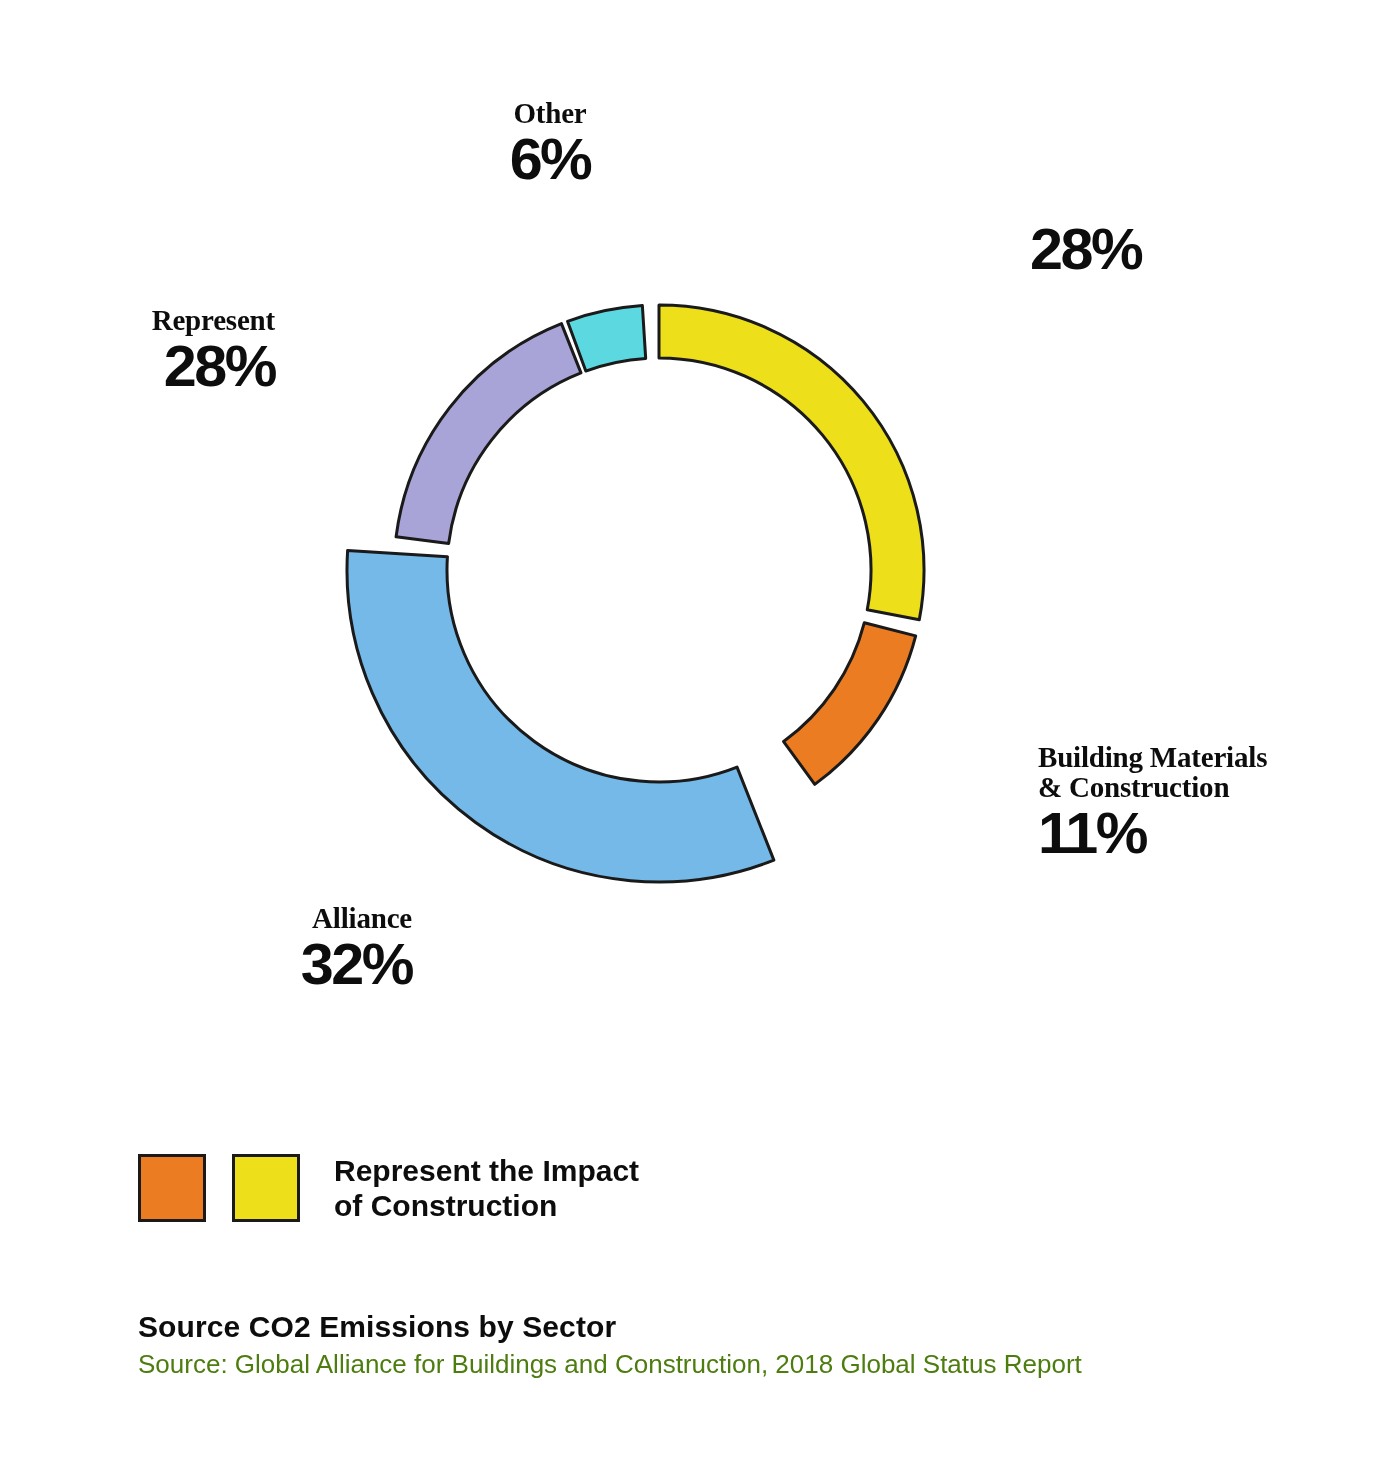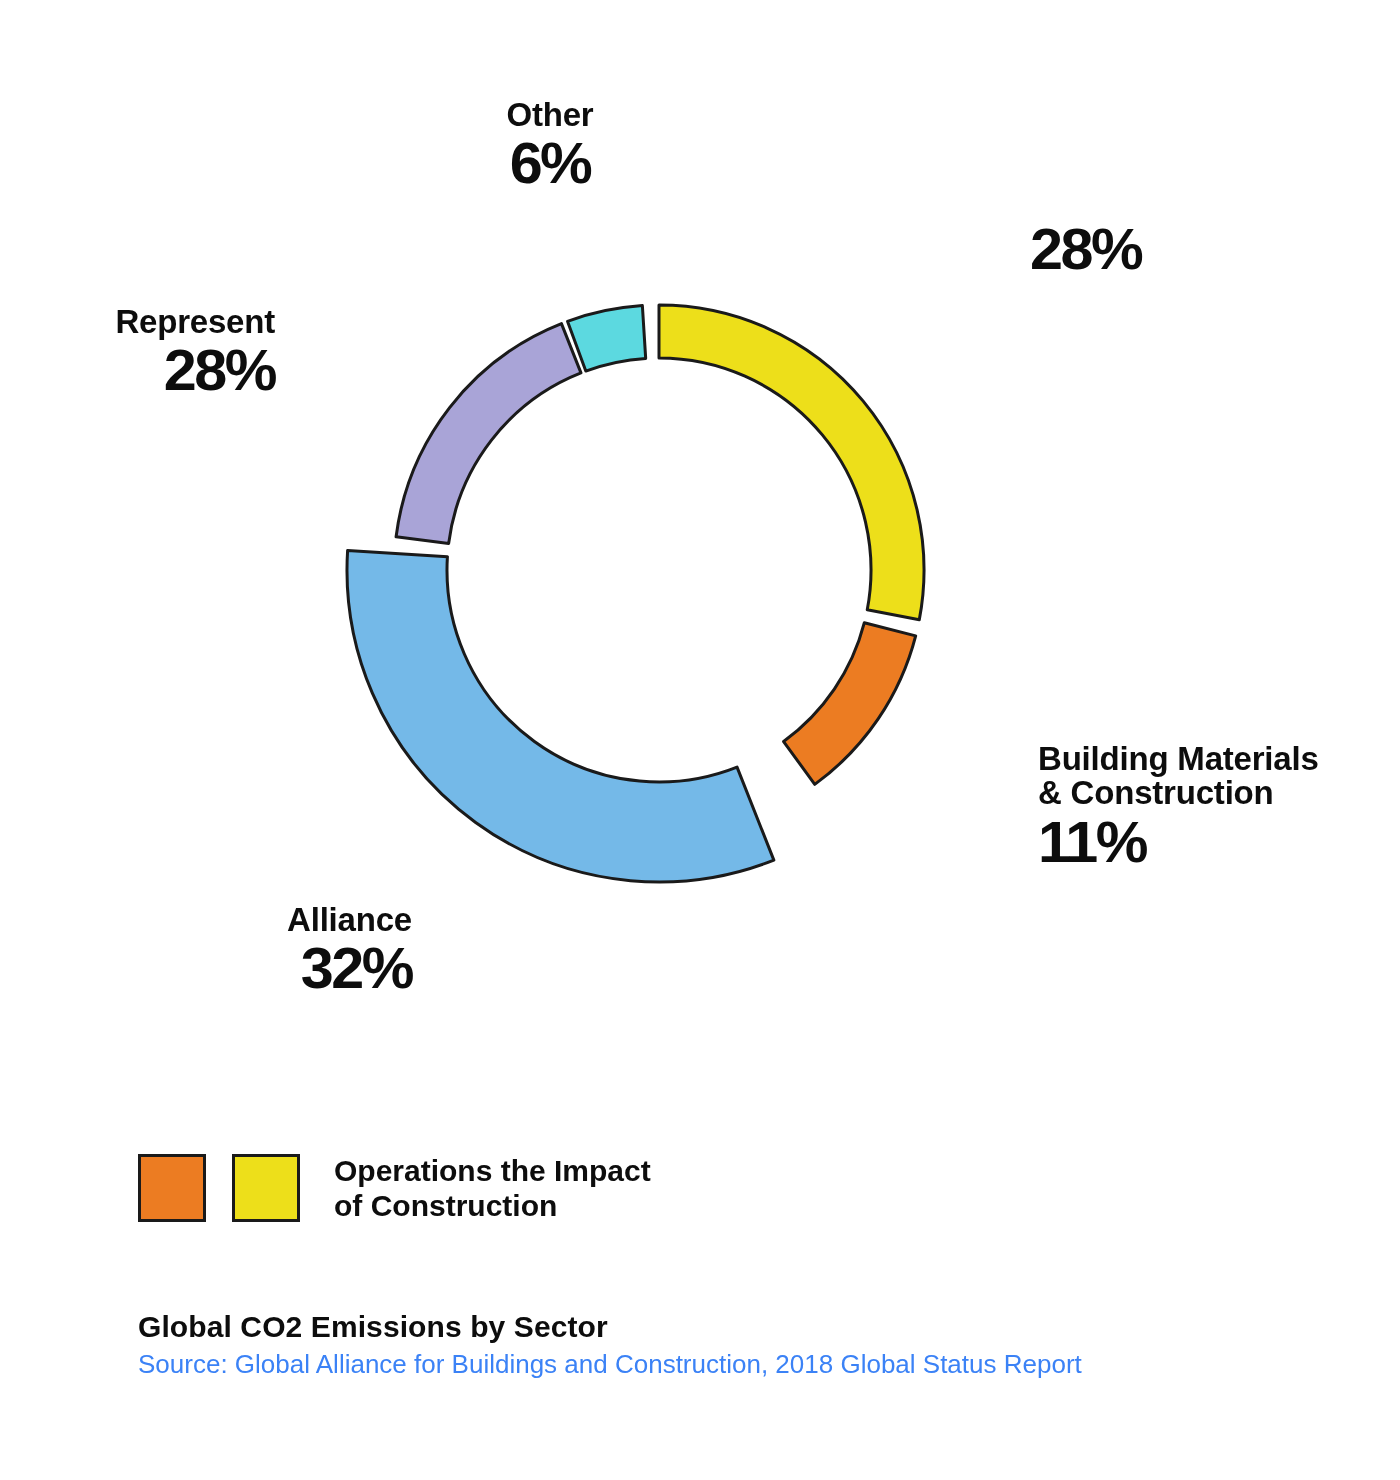--- a/index.html
+++ b/index.html
@@ -23,23 +23,23 @@
     width: 1400px;
     height: 1480px;
   }
 
   .seg-label {
     position: absolute;
     line-height: 1.04;
     color: #0d0d0d;
   }
   .seg-label .name {
-    font-family: Liberation Sans, sans-serif;
+    font-family: Liberation Serif, serif;
     font-weight: 700;
-    font-size: 33px;
+    font-size: 29px;
     letter-spacing: -0.2px;
     white-space: pre-line;
     display: block;
   }
   .seg-label .pct {
     font-family: "Liberation Sans", sans-serif;
     font-weight: 900;
     font-size: 57px;
     letter-spacing: -2.4px;
     display: block;
@@ -99,21 +99,21 @@
     font-weight: 700;
     font-size: 30px;
     letter-spacing: 0.1px;
     color: #0d0d0d;
   }
   #footer-source {
     font-family: "Liberation Sans Narrow", "Liberation Sans", sans-serif;
     font-weight: 400;
     font-size: 26px;
     margin-top: 5px;
-    color: #3b82f6;
+    color: #4d7c0f;
   }
 </style>
 </head>
 <body>
 
 <svg id="donut-stage" viewBox="0 0 1400 1480" xmlns="http://www.w3.org/2000/svg">
   <g id="donut-slices">
       <path d="M 659 305 A 265 265 0 0 1 919.3061214431025 619.656048365217 L 867.244897154482 609.7248386921736 A 212 212 0 0 0 659 358 Z" fill="#EDDF1A" stroke="#1a1a1a" stroke-width="3" stroke-linejoin="round"></path>
       <path d="M 915.6745376990873 635.9028200986866 A 265 265 0 0 1 814.7630918575054 784.389503509361 L 783.6104734860044 741.5116028074889 A 212 212 0 0 0 864.3396301592697 622.7222560789493 Z" fill="#EC7C22" stroke="#1a1a1a" stroke-width="3" stroke-linejoin="round"></path>
       <path d="M 773.8548604376194 860.0902635971345 A 312 312 0 0 1 347.61566073037926 550.4093579068542 L 447.41833357320644 556.6884098597856 A 212 212 0 0 0 737.0424051691517 767.1126150083094 Z" fill="#74B9E8" stroke="#1a1a1a" stroke-width="3" stroke-linejoin="round"></path>
@@ -143,20 +143,20 @@
 </div>
 
 <div class="seg-label align-right" id="label-transport">
   <span class="name">Represent</span>
   <span class="pct">28%</span>
 </div>
 
 <div id="legend">
   <div class="legend-swatch" id="legend-swatch-orange" style="background: rgb(236, 124, 34);"></div>
   <div class="legend-swatch" id="legend-swatch-yellow" style="background: rgb(237, 223, 26);"></div>
-  <div id="legend-text">Operations the Impact
+  <div id="legend-text">Represent the Impact
 of Construction</div>
 </div>
 
 <div id="footer">
-  <div id="footer-title">Global CO2 Emissions by Sector</div>
+  <div id="footer-title">Source CO2 Emissions by Sector</div>
   <div id="footer-source">Source: Global Alliance for Buildings and Construction, 2018 Global Status Report</div>
 </div>
 
 </body></html>

